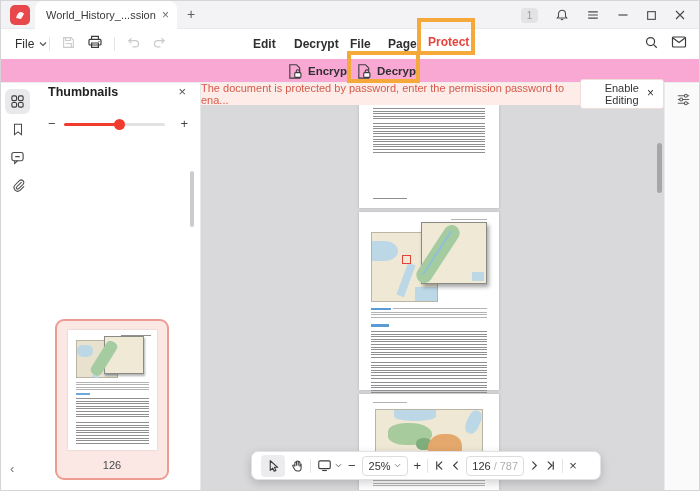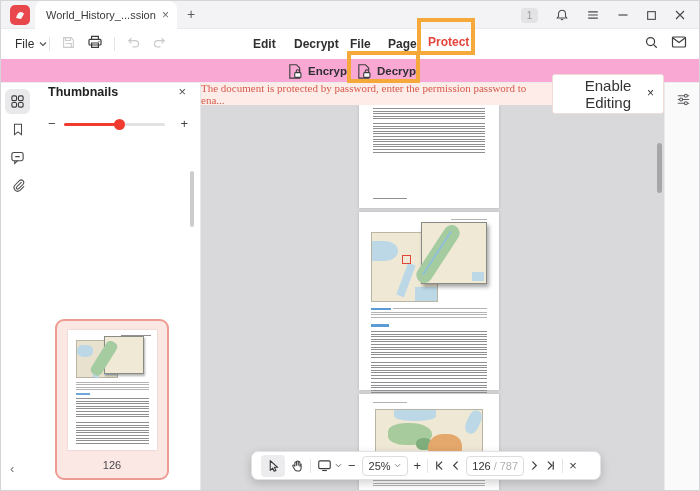--- a/index.html
+++ b/index.html
@@ -65,22 +65,22 @@
   .thumb-label { position:absolute; bottom:7px; width:100%; text-align:center; font-size:11px; color:#4a4a4c; }
   .tp-scroll { position:absolute; right:6px; top:88px; width:4px; height:56px; border-radius:2px; background:#cccccd; }
 
   
   .tl { background:repeating-linear-gradient(to bottom,#8f8f92 0 1px,transparent 1px 2.6px); }
   .tl-light { background:repeating-linear-gradient(to bottom,#b3b3b5 0 1px,transparent 1px 2.4px); }
 
   
   .content { position:absolute; left:200px; top:0; width:463px; height:409px; background:#d9d9db; }
   .warnbar { position:absolute; left:0; top:0; width:100%; height:22px; background:#fdece8; display:flex; align-items:center; justify-content:center; gap:10px; }
-  .warn-text { font-size:11px; color:#d75a4c;font-family:Liberation Serif, serif; }
-  .warn-btn { background:#fff; border:1px solid #f0ddd9; border-radius:3px; font-size:15px; color:#333; padding:2px 8px; font-family:inherit; }
+  .warn-text { font-size:11px; color:#d75a4c; }
+  .warn-btn { background:#fff; border:1px solid #f0ddd9; border-radius:3px; font-size:11px; color:#333; padding:2px 8px; font-family:inherit; }
   .warn-close { position:absolute; right:10px; top:3px; font-size:12px; color:#333; }
   .viewport { position:absolute; left:0; top:22px; width:100%; height:387px; overflow:hidden; }
   .page { position:absolute; left:158px; width:140px; background:#fff; box-shadow:0 0 3px rgba(0,0,0,.18); }
   .page-125 { top:0; height:103px; }
   .page-126 { top:107px; height:178px; }
   .page-127 { top:289px; height:130px; }
   .vp-scroll { position:absolute; right:2px; top:38px; width:5px; height:50px; border-radius:3px; background:#a6a6a9; }
 
   
   .map-land { background:#eee8d5; border:1px solid #b9b4a4; position:absolute; }

